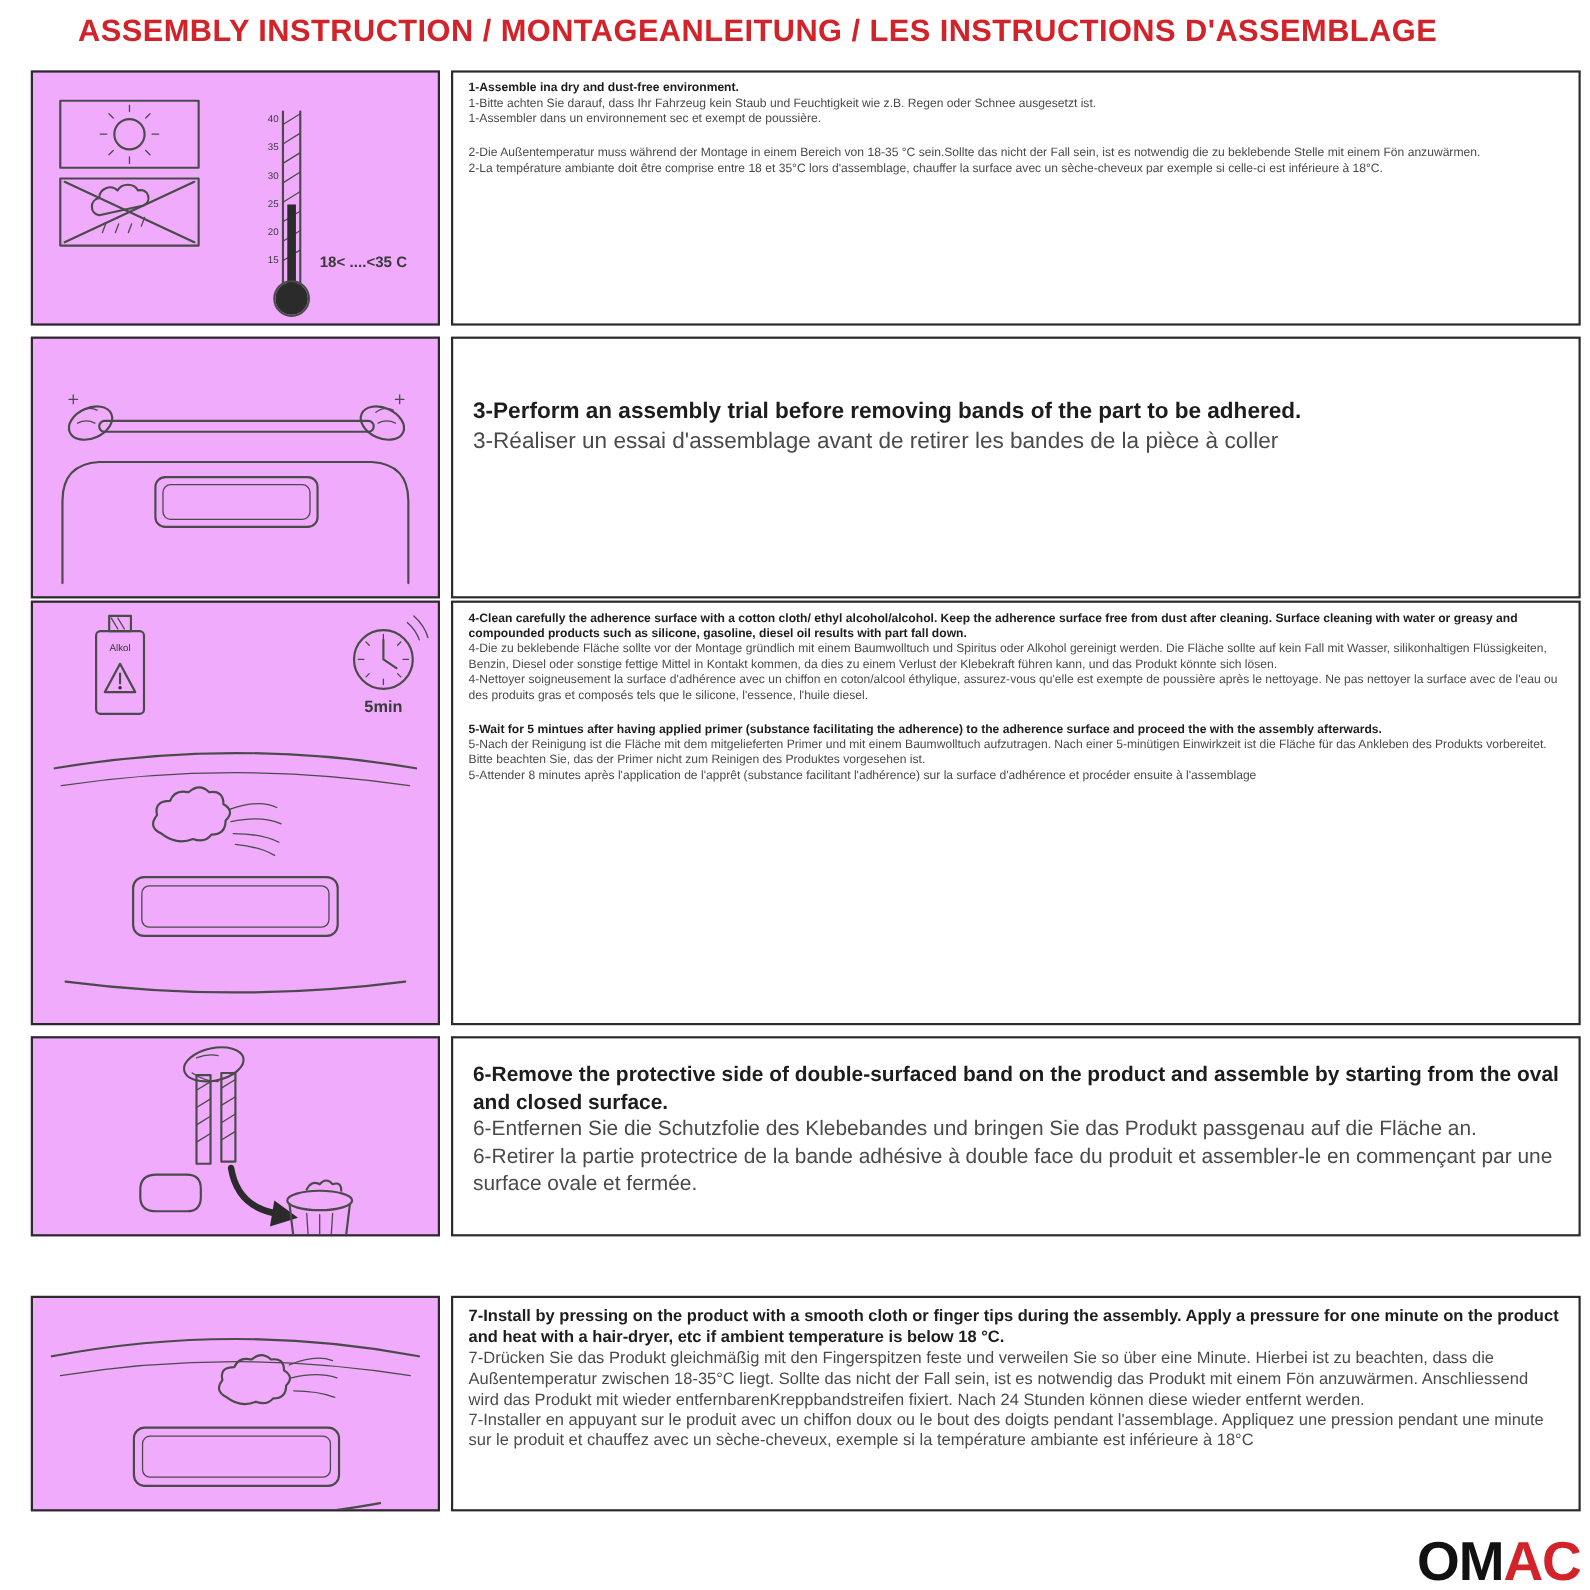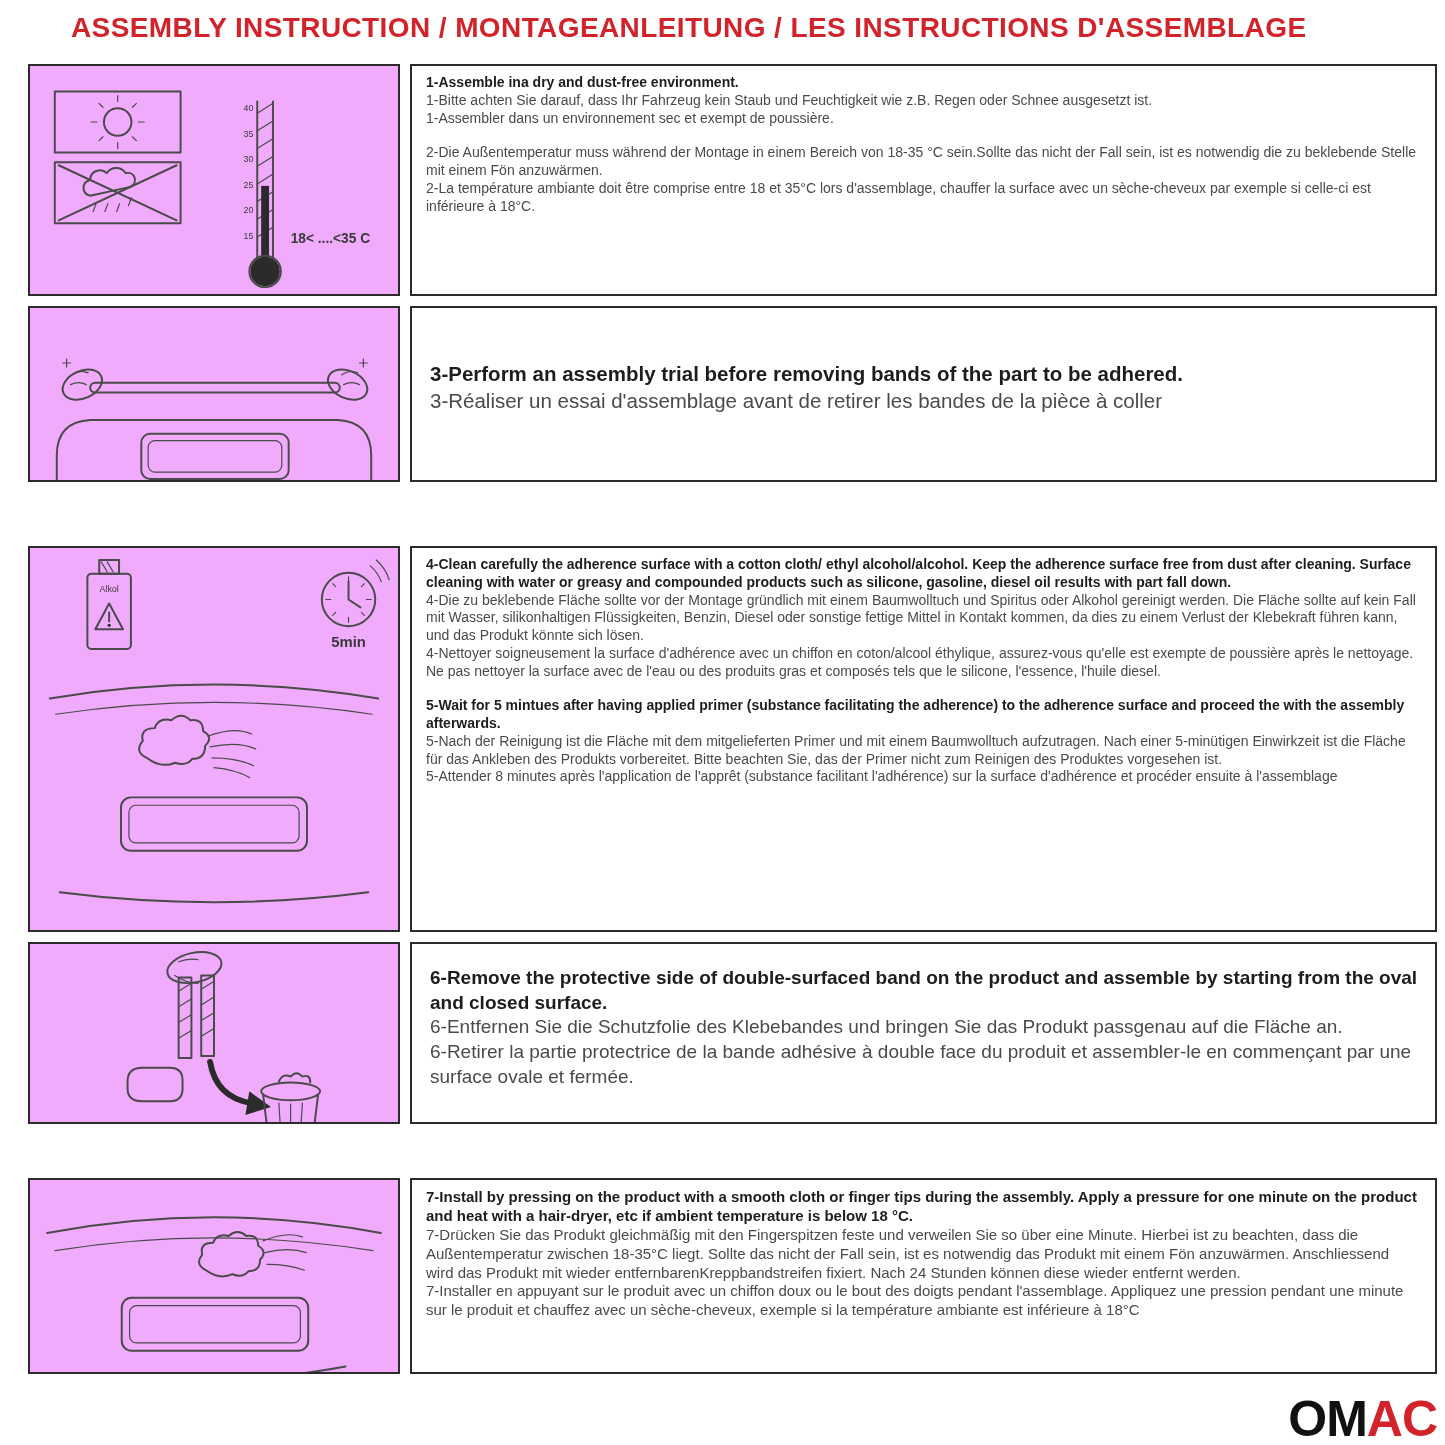--- a/index.html
+++ b/index.html
@@ -10,34 +10,34 @@
     font-family: "Liberation Sans", sans-serif;
     color: #4a4a4a;
   }
   .title {
     position: absolute; left: 30px; top: 12px;
     font-size: 28px; font-weight: bold; color: #d2232a;
     letter-spacing: 0.4px; white-space: nowrap; margin-left: 41px;
   }
   .row { position: absolute; left: 28px; width: 1409px; display: flex; gap: 10px; }
   .r1 { top: 64px;  height: 232px; }
-  .r2 { top: 306px; height: 176px; }
+  .r2 { top: 306px; height: 238px; }
   .r3 { top: 546px; height: 386px; }
   .r4 { top: 942px; height: 182px; }
   .r5 { top: 1178px; height: 196px; }
   .illus {
     flex: none; width: 372px; height: 100%;
     border: 2px solid #2b2b2b; background: #f0abfc; overflow: hidden;
   }
   .text {
     flex: 1; height: 100%;
     border: 2px solid #2b2b2b; background: #fff;
     padding: 8px 16px 8px 14px; overflow: hidden;
   }
-  .text p { font-size: 14px; line-height: 1.27; color: #4a4a4a; }
+  .text p { font-size: 11px; line-height: 1.27; color: #4a4a4a; }
   .text p.b { font-weight: bold; color: #1d1d1d; }
   .spacer { height: 17px; }
   .t-lg { padding-top: 52px; padding-left: 18px; }
   .t-lg p { font-size: 20.5px; line-height: 1.32; }
   .t-md { padding-top: 22px; padding-left: 18px; }
   .t-md p { font-size: 19px; line-height: 1.3; }
   .t-sm p { font-size: 15px; line-height: 1.26; }
   svg { display: block; }
   svg .ln { stroke: #4a4a4a; stroke-width: 2; fill: none; stroke-linecap: round; stroke-linejoin: round; }
   svg .thin { stroke: #4a4a4a; stroke-width: 1.2; fill: none; stroke-linecap: round; }

